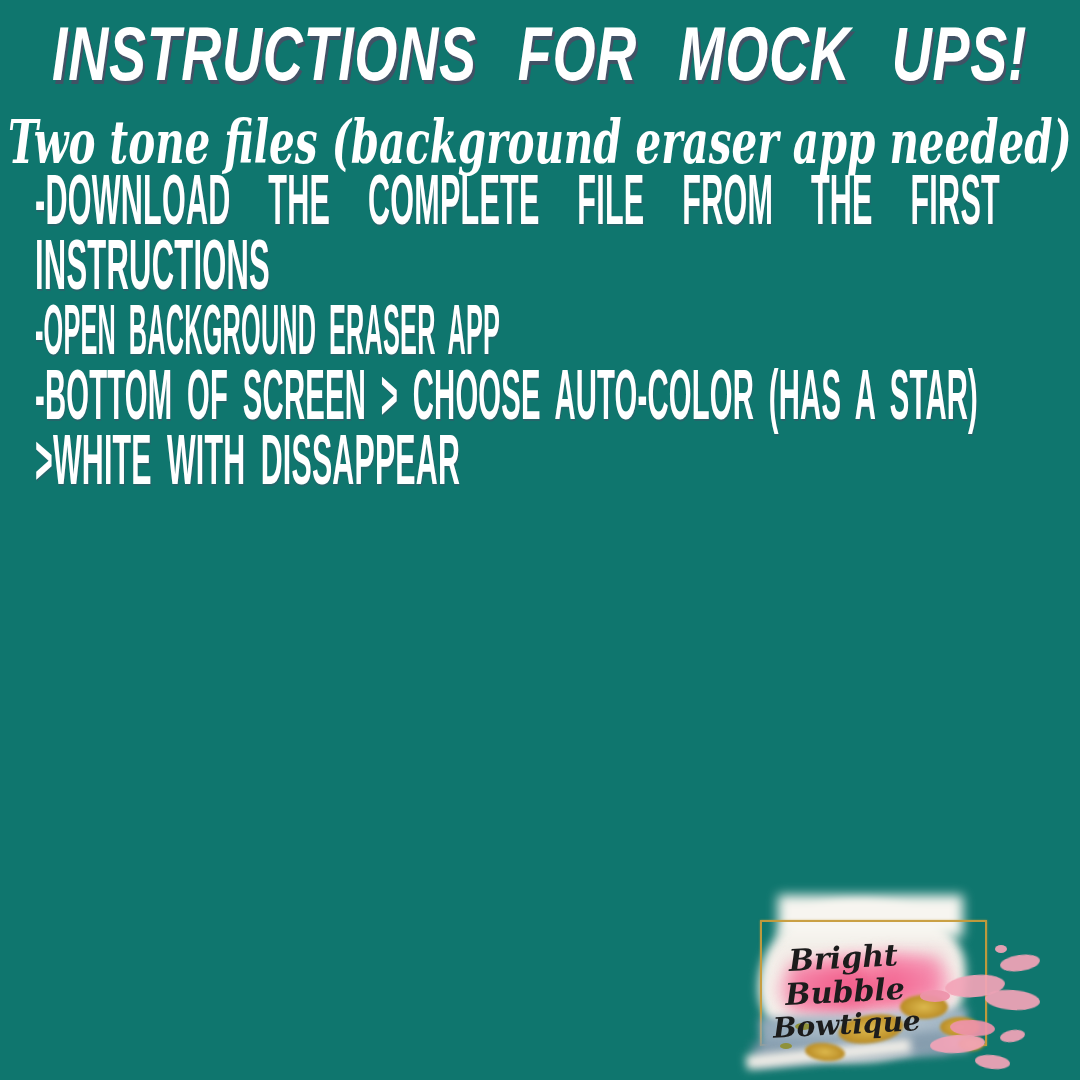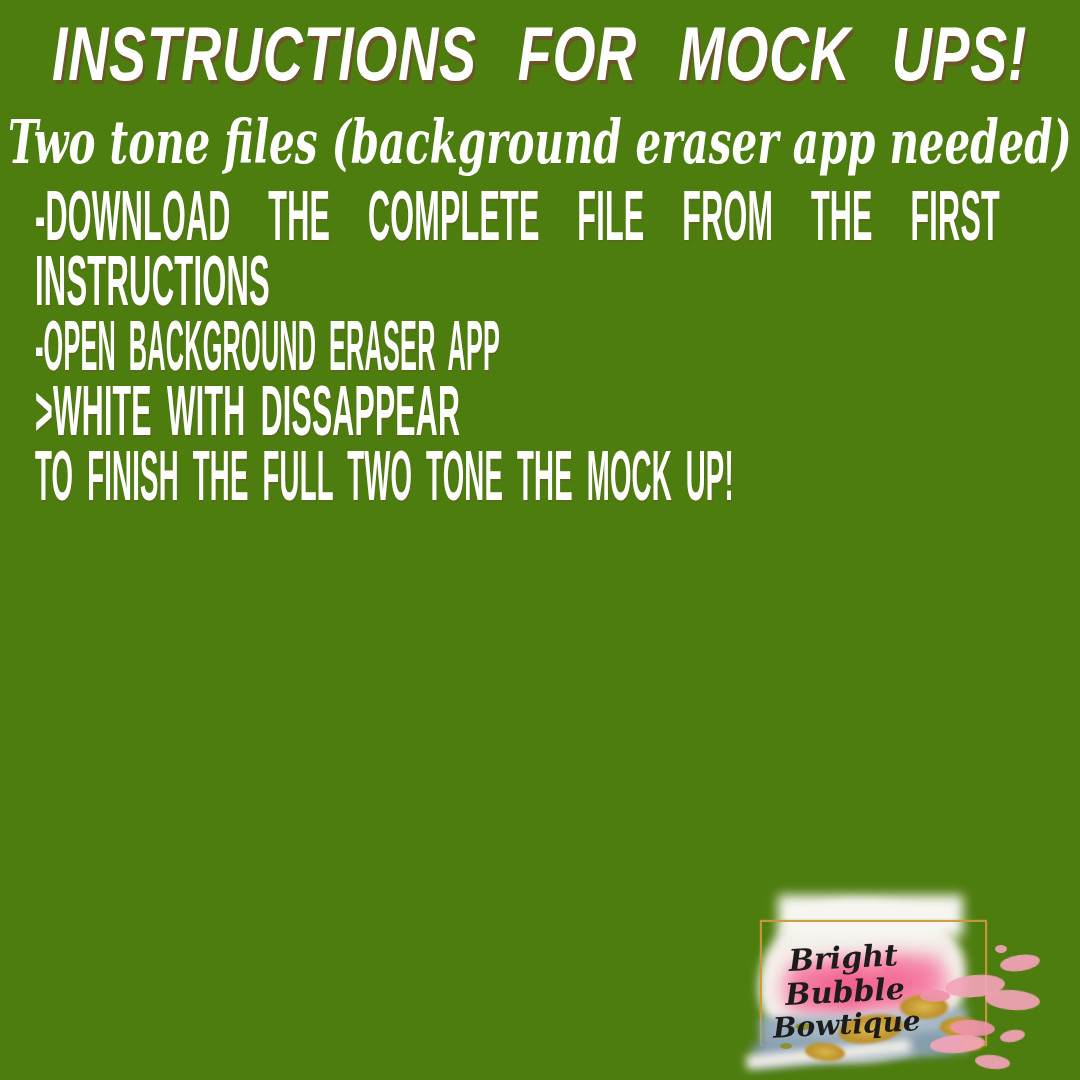--- a/index.html
+++ b/index.html
@@ -1,35 +1,35 @@
 <!DOCTYPE html>
 <html><head>
 <meta charset="utf-8">
 <style>
   html,body{margin:0;padding:0;background:#333;}
   .canvas{
     position:relative;width:1080px;height:1080px;overflow:hidden;
-    background:#4d7c0f;
+    background:#0f766e;
     font-family:"Liberation Sans",sans-serif;
   }
   
   .fit{display:inline-block;white-space:nowrap;transform-origin:0 50%;}
   .title{
     position:absolute;left:52px;top:6px;height:96px;line-height:96px;
     font-family:"Liberation Sans",sans-serif;
     font-size:76px;font-weight:700;font-style:italic;
     color:#fff;letter-spacing:1px;word-spacing:.45em;
     text-shadow:3px 4px 0 rgba(160,16,86,.35);
   }
   .subtitle{
     position:absolute;left:8px;top:104px;height:76px;line-height:76px;
     font-family:"DejaVu Serif",serif;font-style:italic;font-weight:600;
     font-size:60px;color:#fff;
   }
-  .body-block{position:absolute;left:35px;top:184px;width:1010px;}
+  .body-block{position:absolute;left:35px;top:168px;width:1010px;}
   .line{height:65px;line-height:65px;}
   .line .fit{
     font-family:"Liberation Sans",sans-serif;
     font-size:70px;font-weight:700;color:#fff;
     word-spacing:.22em;letter-spacing:.5px;
     text-shadow:2px 2px 0 rgba(160,16,86,.15);
   }
   .line .fit.j{word-spacing:.95em;}
   
   .logo{position:absolute;left:750px;top:897px;width:300px;height:183px;}
@@ -62,22 +62,22 @@
 <div class="canvas">
 
   <div class="title fit" data-fit="975" style="transform: scaleX(0.72979);">INSTRUCTIONS FOR MOCK UPS!</div>
 
   <div class="subtitle fit" data-fit="1064" style="transform: scaleX(0.673844);">Two tone files (background eraser app needed)</div>
 
   <div class="body-block">
     <div class="line"><span class="fit j" data-fit="965" style="transform: scaleX(0.436849);">-DOWNLOAD THE COMPLETE FILE FROM THE FIRST</span></div>
     <div class="line"><span class="fit" data-fit="235" style="transform: scaleX(0.442561);">INSTRUCTIONS</span></div>
     <div class="line"><span class="fit" data-fit="465" style="transform: scaleX(0.361586);">-OPEN BACKGROUND ERASER APP</span></div>
+    <div class="line"><span class="fit" data-fit="943" style="transform: scaleX(0.417626);">-BOTTOM OF SCREEN &gt; CHOOSE AUTO-COLOR (HAS A STAR)</span></div>
     <div class="line"><span class="fit" data-fit="425" style="transform: scaleX(0.433231);">&gt;WHITE WITH DISSAPPEAR</span></div>
-    <div class="line"><span class="fit" data-fit="699" style="transform: scaleX(0.394247);">TO FINISH THE FULL TWO TONE THE MOCK UP!</span></div>
   </div>
 
   <div class="logo">
     <div class="wc-base"></div>
     <div class="wc-top"></div>
     <div class="wc-pink"></div>
     <div class="wc-pink2"></div>
     <div class="wc-pink3"></div>
     <div class="frame"></div>
     <div class="wc-blue"></div>

